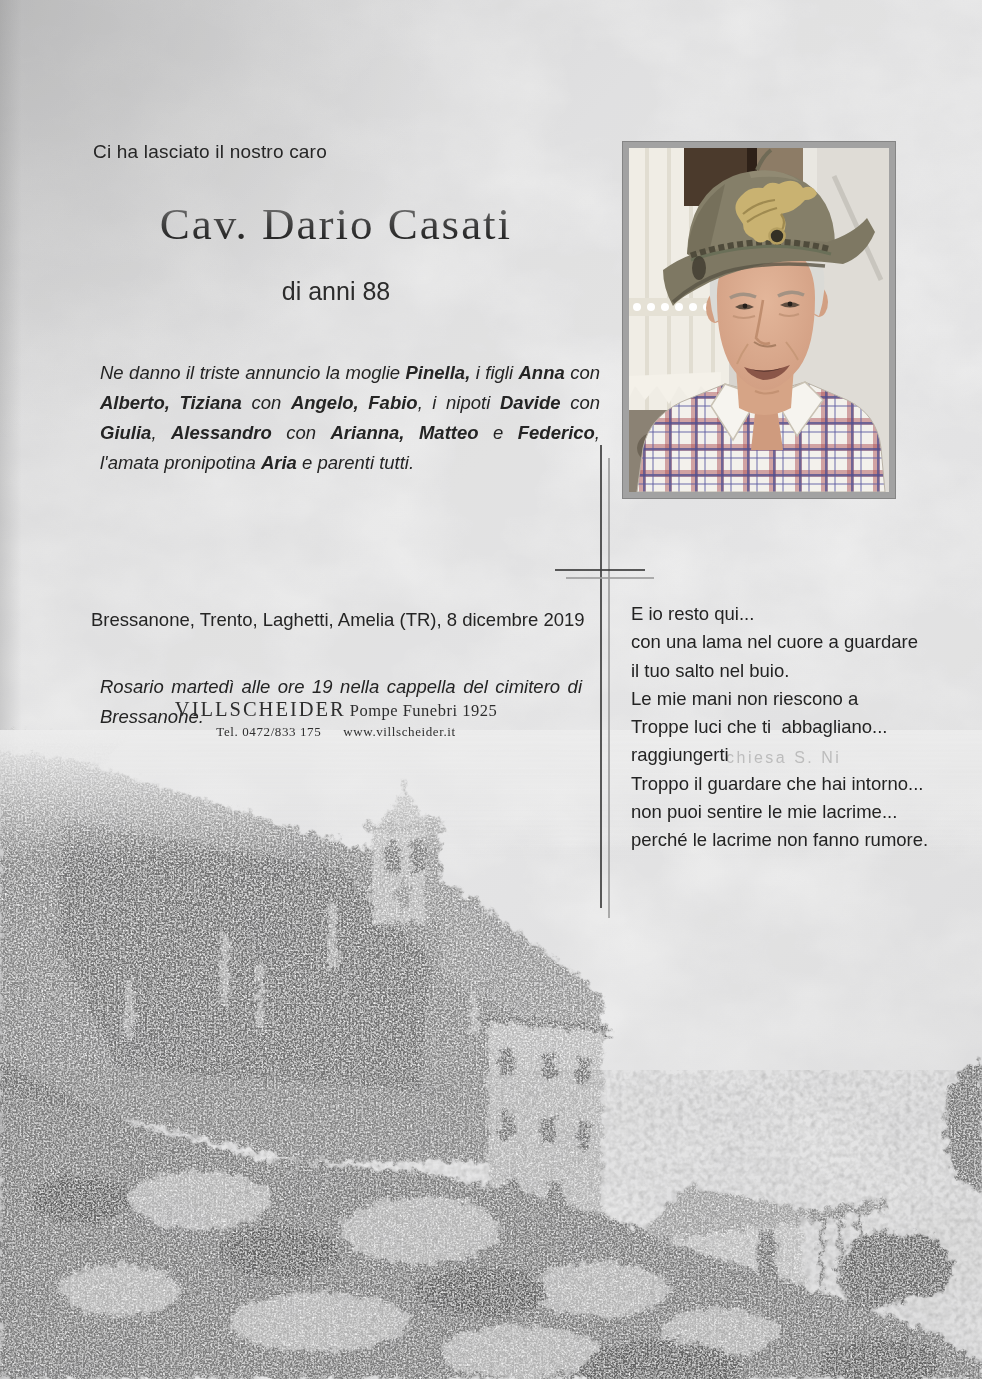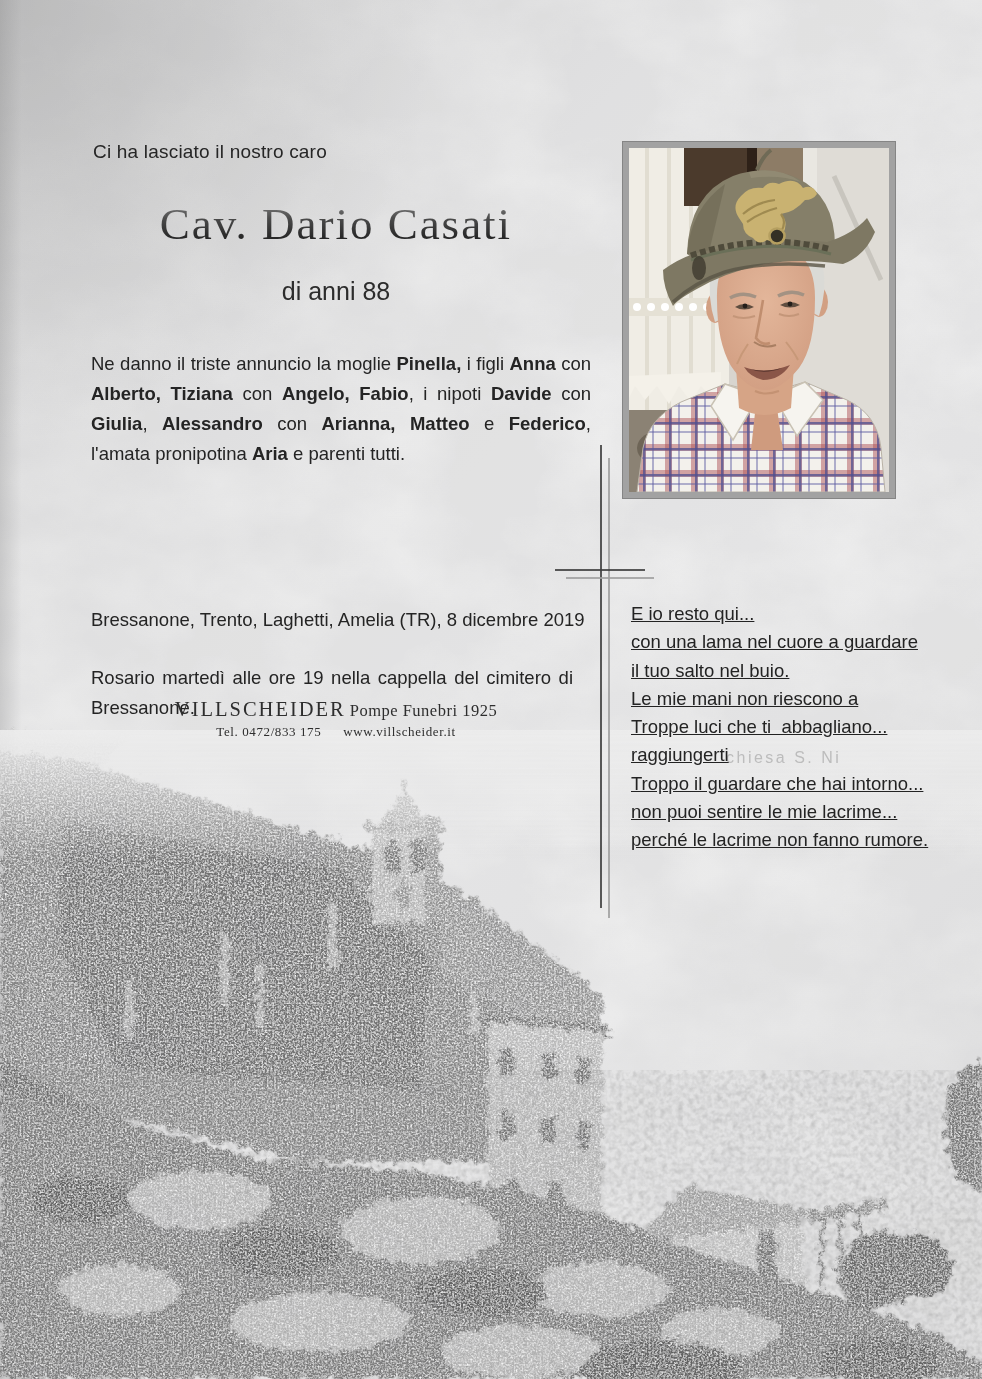--- a/index.html
+++ b/index.html
@@ -15,21 +15,21 @@
   .layer{position:absolute;z-index:2;}
   .intro{left:93px;top:141px;font-size:19px;letter-spacing:.2px;color:#262626;}
   .name{
     left:0;top:198px;width:672px;text-align:center;
     font-family:"Liberation Serif",serif;font-size:45px;letter-spacing:2px;
     background:linear-gradient(180deg,#8f8f8f 0%,#4a4a4a 40%,#161616 95%);
     -webkit-background-clip:text;background-clip:text;color:transparent;
   }
   .age{left:0;top:269px;width:672px;text-align:center;font-size:25px;color:#2c2c2c;margin-top:8px;}
   .para{position:absolute;left:91px;width:500px;font-size:18.5px;line-height:30px;
-        text-align:justify;color:#242424;margin:0;}
+        text-align:justify;color:#242424;margin:9px;font-style:italic;}
   .b{font-weight:bold;}
   .p1{top:349px;}
   .p2{top:495px;}
   .places{left:91px;top:609px;font-size:18.5px;color:#242424;}
   .p3{top:663px;width:482px;}
   .funeral{left:0;top:698px;width:672px;text-align:center;color:#2e2e2e;
            font-family:"Liberation Serif",serif;}
   .fh-name{font-size:20.5px;letter-spacing:2px;}
   .fh-sub{font-size:16.5px;letter-spacing:.5px;}
   .fh-contact{font-size:13px;letter-spacing:.6px;margin-top:3px;}
@@ -40,21 +40,21 @@
     background:#d8d5cf;
   }
   .photo svg{display:block;}
   .crossline{position:absolute;z-index:2;}
   .v1{left:600px;top:445px;width:2px;height:463px;background:#3d3d3d;opacity:.85;}
   .v2{left:608px;top:458px;width:2px;height:460px;background:#9f9f9f;opacity:.85;}
   .h1{left:555px;top:569px;width:90px;height:2px;background:#3d3d3d;opacity:.85;}
   .h2{left:566px;top:577px;width:88px;height:2px;background:#9f9f9f;opacity:.85;}
   .poem{left:631px;top:600px;width:330px;font-size:18.5px;line-height:28.3px;
         color:#232323;z-index:3;}
-  .poem .pline{white-space:pre-wrap;text-decoration:underline;}
+  .poem .pline{white-space:pre-wrap;}
   .watermark{left:726px;top:749px;font-size:16px;letter-spacing:2.5px;
              color:#8f8f8f;opacity:.5;z-index:1;}
 </style>
 </head>
 <body>
 
 <div class="page">
 
   <svg class="bg-svg" viewBox="0 0 982 1379" xmlns="http://www.w3.org/2000/svg">
     <defs>

